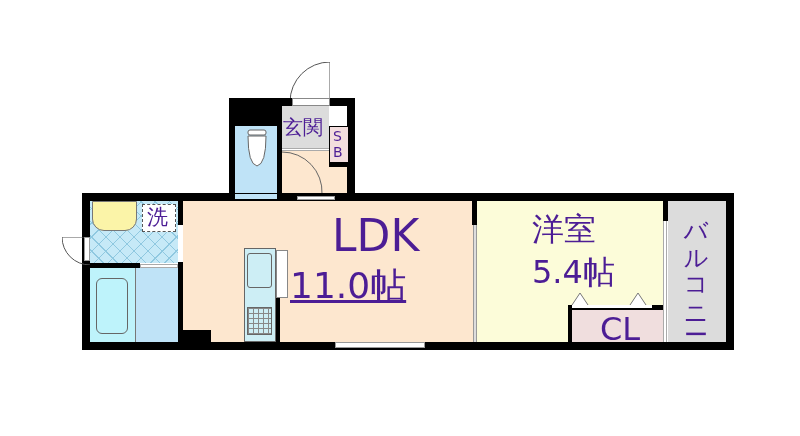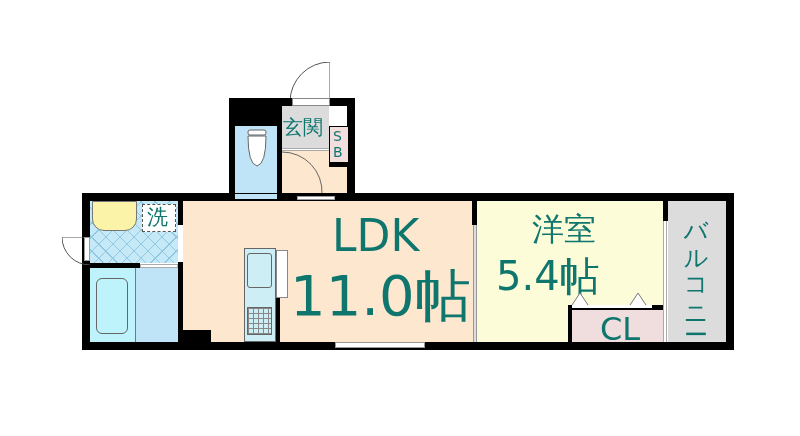--- a/index.html
+++ b/index.html
@@ -1,20 +1,20 @@
 <!DOCTYPE html>
 <html><head>
 <meta charset="utf-8">
 <style>
   html,body{margin:0;padding:0;background:#fff;}
   body{width:800px;height:436px;position:relative;overflow:hidden;font-family:"DejaVu Sans","Liberation Sans",sans-serif;}
   .abs{position:absolute;box-sizing:border-box;}
   .wall{background:#000;position:absolute;}
   .room{position:absolute;}
-  .lbl{position:absolute;color:#0f766e;white-space:nowrap;line-height:1;}
+  .lbl{position:absolute;color:#4c1d95;white-space:nowrap;line-height:1;}
   .win{position:absolute;background:#fff;border:1px solid #999;box-sizing:border-box;}
 </style>
 </head>
 <body>
 
 <div class="abs" style="left:290px;top:62px;width:40px;height:40px;">
   <svg width="40" height="40">
     <path d="M40 40 L40 0 A40 40 0 0 0 0 40" fill="none" stroke="#555" stroke-width="1"></path>
   </svg>
 </div>
@@ -71,34 +71,34 @@
 <div class="abs" style="left:140px;top:264px;width:38px;height:4px;background:#fff;border:1px solid #aaa;"></div>
 <div class="room" style="left:90px;top:268px;width:88px;height:74px;background:#bfe3f7;"></div>
 <div class="room" style="left:90px;top:268px;width:45px;height:74px;background:#bef3fb;border-right:1px solid #777;"></div>
 <div class="abs" style="left:96px;top:278px;width:32px;height:56px;border:1px solid #666;border-radius:6px;"></div>
 <div class="wall" style="left:178px;top:201px;width:5px;height:24px;"></div>
 <div class="wall" style="left:178px;top:262px;width:5px;height:80px;"></div>
 
 <div class="room" style="left:183px;top:201px;width:290px;height:141px;background:#fde7cf;"></div>
 <div class="wall" style="left:183px;top:330px;width:28px;height:12px;"></div>
 <div class="lbl" style="left:332px;top:214px;font-size:44px;">LDK</div>
-<div class="lbl" style="left:290px;top:268px;font-size:56px;">11.0帖</div>
+<div class="lbl" style="left:290px;top:268px;font-size:36px;text-decoration:underline;">11.0帖</div>
 
 <div class="abs" style="left:244px;top:248px;width:32px;height:94px;background:#cdeef5;border:1px solid #666;"></div>
 <div class="abs" style="left:247px;top:253px;width:25px;height:35px;border:1px solid #666;border-radius:3px;"></div>
 <div class="abs" style="left:247px;top:307px;width:25px;height:28px;border:1px solid #666;background:repeating-linear-gradient(0deg,#888 0 1px,transparent 1px 5px),repeating-linear-gradient(90deg,#888 0 1px,transparent 1px 5px);"></div>
 <div class="abs" style="left:276px;top:250px;width:12px;height:48px;background:#fff;border:1px solid #888;"></div>
 <div class="wall" style="left:276px;top:298px;width:4px;height:44px;"></div>
 
 <div class="wall" style="left:472px;top:201px;width:5px;height:24px;"></div>
 <div class="abs" style="left:473px;top:225px;width:4px;height:117px;background:#ddd;border-left:1px solid #999;border-right:1px solid #999;"></div>
 
 <div class="room" style="left:477px;top:201px;width:186px;height:141px;background:#fcfcd9;"></div>
 <div class="lbl" style="left:532px;top:213px;font-size:32px;">洋室</div>
-<div class="lbl" style="left:496px;top:256px;font-size:40px;">5.4帖</div>
+<div class="lbl" style="left:532px;top:256px;font-size:32px;">5.4帖</div>
 
 <div class="abs" style="left:570px;top:290px;width:93px;height:15px;">
   <svg width="93" height="15">
     <path d="M2 15 L10 3 L18 15" fill="#fff" stroke="#777"></path>
     <path d="M60 15 L68 3 L76 15" fill="#fff" stroke="#777"></path>
   </svg>
 </div>
 <div class="wall" style="left:568px;top:305px;width:97px;height:5px;"></div>
 <div class="abs" style="left:572px;top:305px;width:80px;height:3px;background:#fff;"></div>
 <div class="wall" style="left:568px;top:305px;width:4px;height:40px;"></div>

